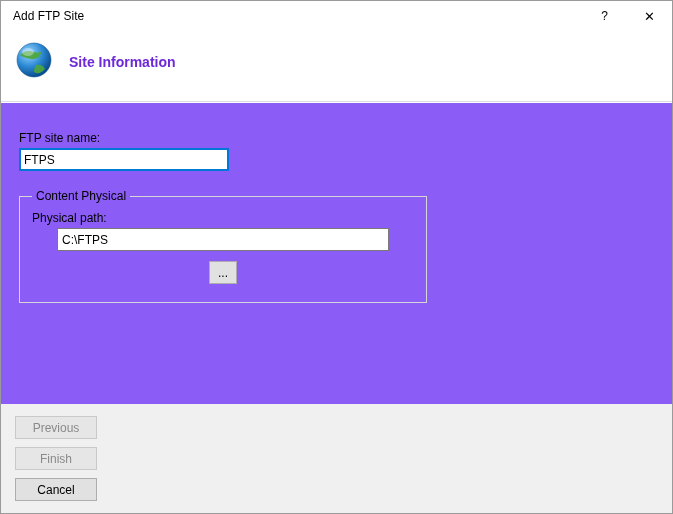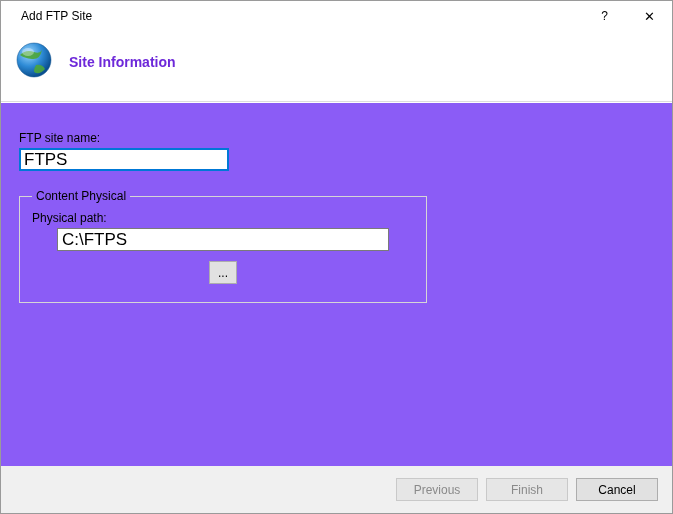--- a/index.html
+++ b/index.html
@@ -7,21 +7,21 @@
   .window {
     width: 673px; height: 514px;
     border: 1px solid #9a9a9a;
     background: #fff;
     display: flex; flex-direction: column;
     position: relative;
   }
   .titlebar {
     height: 30px;
     display: flex; align-items: center;
-    padding: 0 0 0 20px;
+    padding: 0 0 0 12px;
     font-size: 12px;
     color: #000;
   }
   .titlebar .title { flex: 1; }
   .titlebar .btn {
     width: 45px; height: 30px;
     display: flex; align-items: center; justify-content: center;
     font-size: 13px; cursor: pointer;
   }
   .titlebar .help { font-family: Arial; font-size: 12px; }
@@ -39,21 +39,21 @@
 
   .body {
     flex: 1;
     background: #8b5cf6;
     padding: 28px 18px 10px 18px;
     border-top: 1px solid #fff;
   }
   .label { font-size: 12px; color: #000; margin-bottom: 3px; }
   .textinput {
     height: 23px; border: 1px solid #7a7a7a;
-    font-size: 17px; padding: 2px 4px; background: #fff;
+    font-size: 12px; padding: 2px 4px; background: #fff;
     outline: none;
   }
   .textinput.focused { border: 1px solid #0078d7; box-shadow: 0 0 0 1px #0078d7 inset; }
   .site-name-input { width: 210px; display:block; }
 
   fieldset.group {
     border: 1px solid #d6d6d6;
     margin: 18px 0 0 0;
     padding: 8px 12px 18px 12px;
     width: 408px;
@@ -64,21 +64,21 @@
   .browse-btn {
     width: 28px; height: 23px;
     border: 1px solid #adadad; background: #e1e1e1;
     font-size: 12px; display:flex; align-items:center; justify-content:center;
     cursor: pointer;
   }
 
   .footer {
     background: #f0f0f0;
     padding: 12px 14px;
-    display: flex; justify-content: flex-end; gap: 8px;
+    display: flex; justify-content: flex-end; gap: 8px; flex-direction: column;
   }
   .wiz-btn {
     width: 82px; height: 23px;
     font-size: 12px;
     border: 1px solid #adadad; background: #e1e1e1;
     display:flex; align-items:center; justify-content:center;
     cursor: pointer;
   }
   .wiz-btn.default { border: 1px solid #0078d7; box-shadow: 0 0 0 1px #0078d7 inset; background:#e1e1e1; }
   .wiz-btn.disabled { color: #8a8a8a; background: #e6e6e6; border-color:#c9c9c9; cursor: default; }

